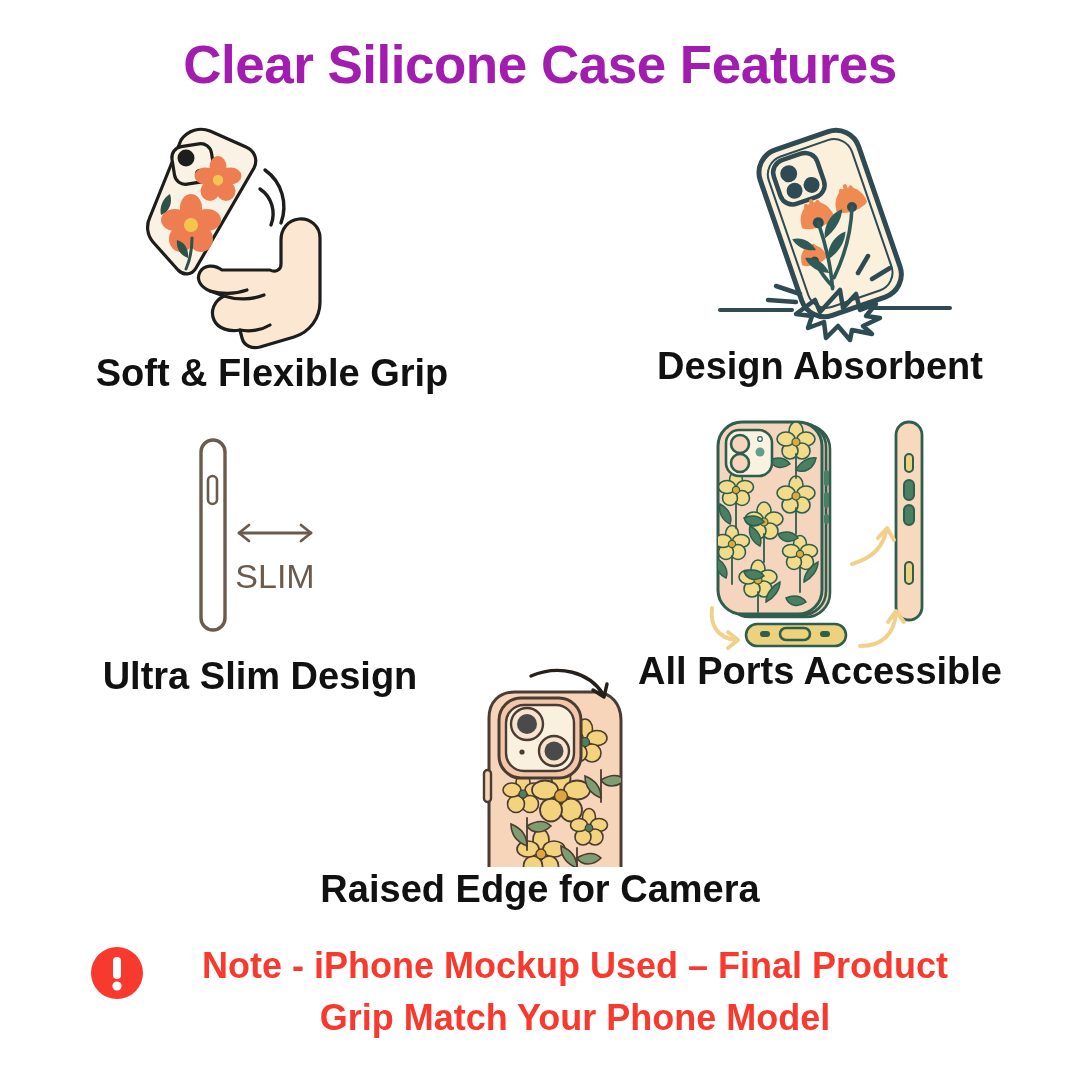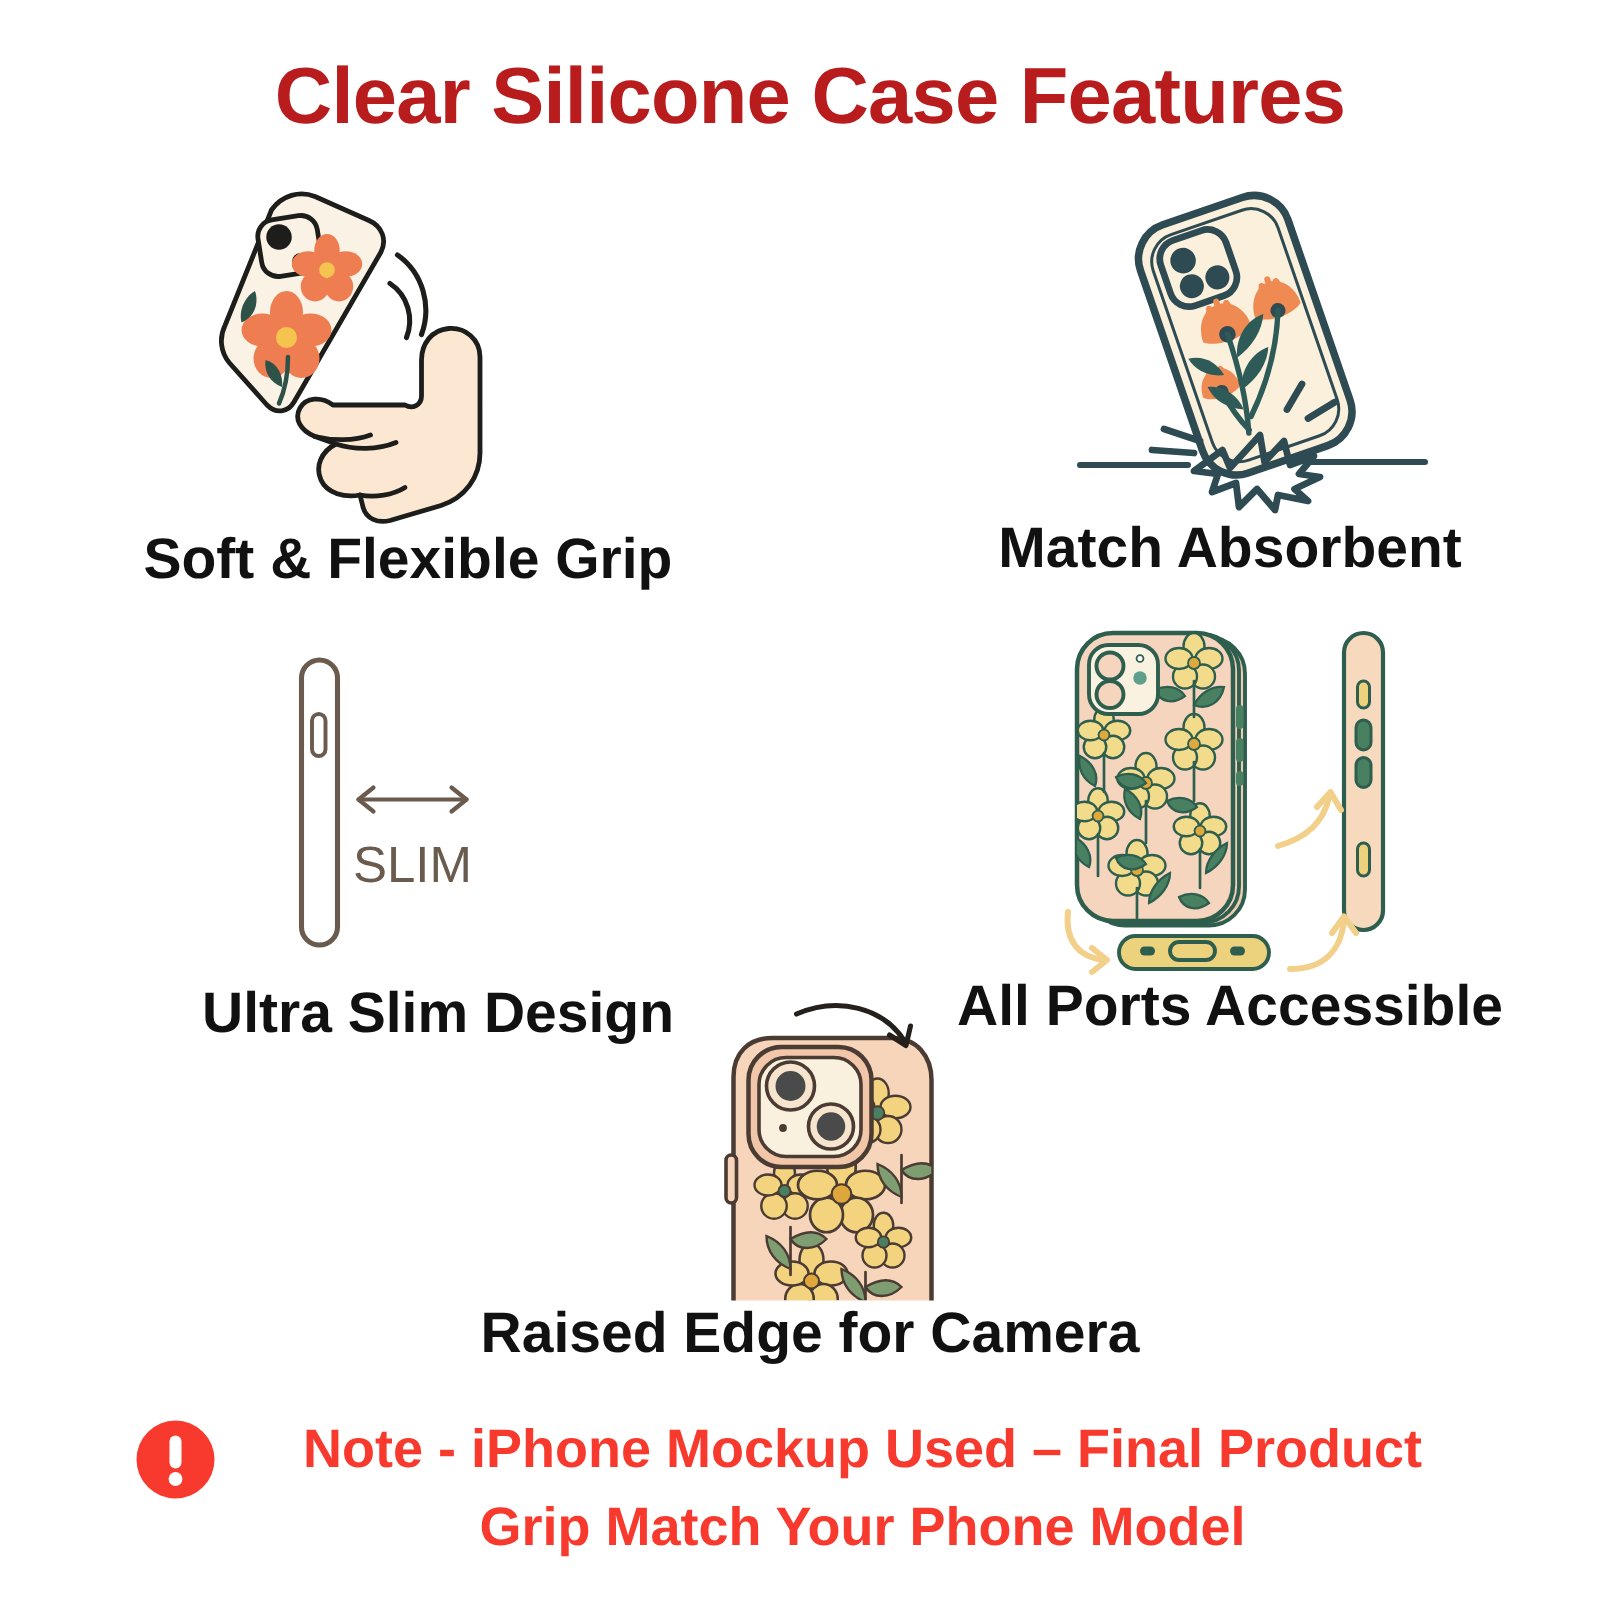--- a/index.html
+++ b/index.html
@@ -25,37 +25,37 @@
   #title {
     position: absolute;
     top: 34px;
     left: 0;
     width: 1080px;
     text-align: center;
     font-family: "Liberation Sans", sans-serif;
     font-size: 53px;
     font-weight: bold;
     letter-spacing: -0.5px;
-    color: #b91c1c;
+    color: #a21caf;
     white-space: nowrap;
   }
 
   
   .feature-label {
     position: absolute;
     font-family: "Liberation Sans", sans-serif;
     font-weight: bold;
     font-size: 38px;
     color: #111111;
     white-space: nowrap;
     text-align: center;
   }
   #label-grip      { top: 352px; left: 12px;    width: 520px; }
   #label-shock     { top: 345px; left: 560px; width: 520px; }
-  #label-slim      { top: 655px; left: 0;    width: 520px; margin-left: 32px; }
+  #label-slim      { top: 655px; left: 0;    width: 520px; }
   #label-ports     { top: 650px; left: 560px; width: 520px; }
   #label-camera    { top: 868px; left: 0;    width: 1080px; }
 
   
   .illus {
     position: absolute;
   }
   #illus-grip   { left: 118px; top: 118px; width: 290px;  height: 232px; }
   #illus-shock  { left: 700px; top: 118px; width: 270px;  height: 225px; }
   #illus-slim   { left: 171px; top: 428px; width: 200px;  height: 215px; }
@@ -210,21 +210,21 @@
         <path d="M96 196 L115 182 L120 194 L140 172 L143 190 L156 176
                  L160 192 L176 186 L166 198 L180 200 L163 208 L172 216
                  L152 212 L150 222 L138 208 L126 220 L124 204 L108 210 L112 198 Z"></path>
         <path d="M158 155 L168 138"></path>
         <path d="M172 161 L190 150"></path>
         <path d="M100 176 L76 168"></path>
         <path d="M96 184 L68 182"></path>
       </g>
     </svg>
   </div>
-  <div class="feature-label" id="label-shock">Match Absorbent</div>
+  <div class="feature-label" id="label-shock">Design Absorbent</div>
 
   <div class="illus" id="illus-slim">
     <svg viewBox="0 0 200 215" width="200" height="215" xmlns="http://www.w3.org/2000/svg">
 
       <rect x="30" y="12" width="24" height="190" rx="12" fill="#FFFFFF" stroke="#6B5B4E" stroke-width="3.4"></rect>
 
       <rect x="37" y="48" width="9" height="28" rx="4.5" fill="#FFFFFF" stroke="#6B5B4E" stroke-width="2.6"></rect>
 
       <g stroke="#6B5B4E" stroke-width="2.8" fill="none" stroke-linecap="round" stroke-linejoin="round">
         <path d="M68 105 L140 105"></path>

